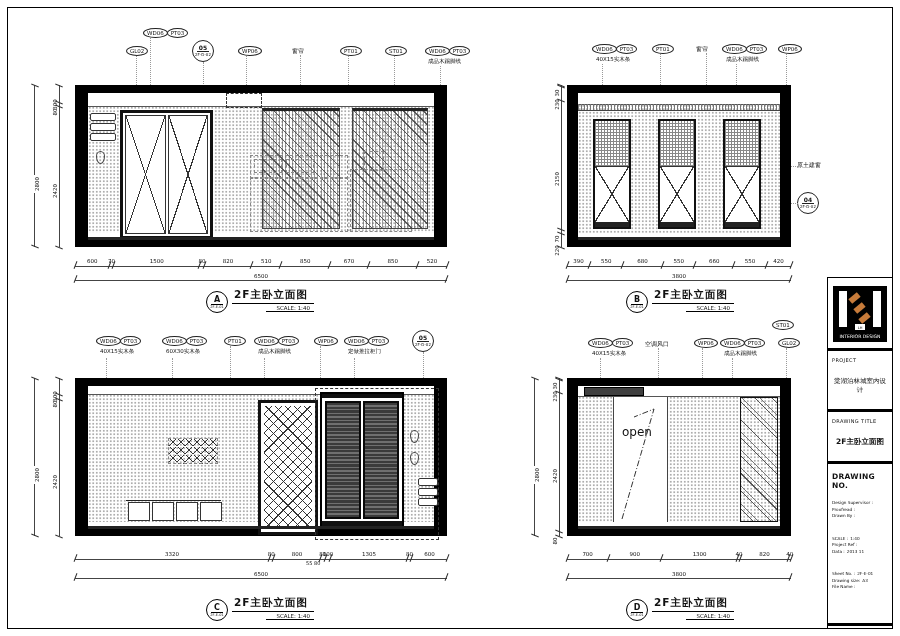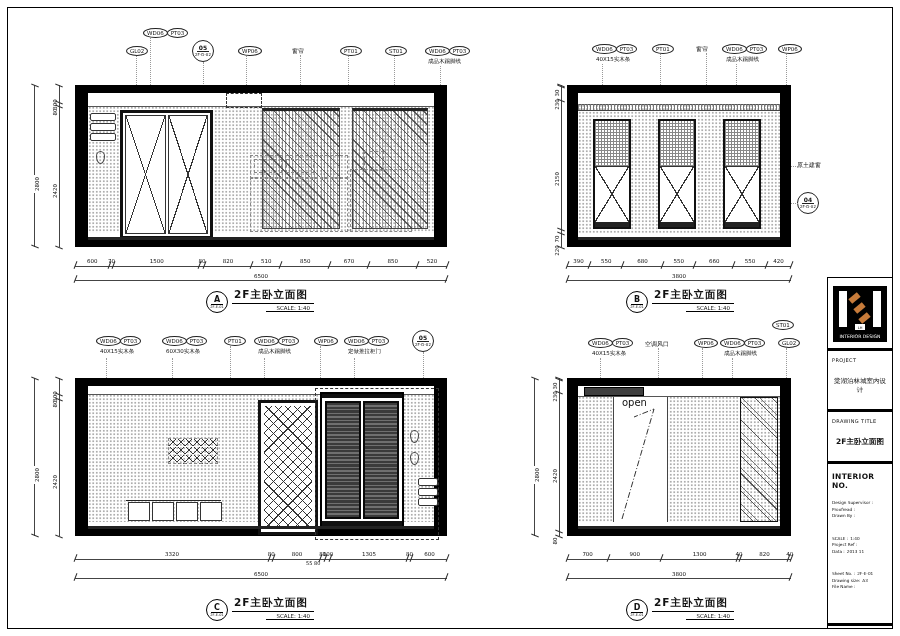--- a/index.html
+++ b/index.html
@@ -467,21 +467,21 @@
     <i class="leader" style="left:786px;top:348px;height:30px"></i>
 
     <div class="frame" style="left:567px;top:378px;width:224px;height:158px;border-width:8px 11px 7px 11px">
       <div class="abs stipple" style="left:0;top:10px;width:202px;height:126px"></div>
       <div class="abs band" style="left:0;top:0;width:202px;height:10px"></div>
       <div class="abs acvent" style="left:6px;top:1px;width:58px;height:7px"></div>
       <div class="abs" style="left:35px;top:11px;width:53px;height:125px;background:#fff;border-left:1px solid #444;border-right:1px solid #444">
         <svg width="53" height="125" style="position:absolute;inset:0">
           <path d="M8 122 L40 12 L20 20" fill="none" stroke="#333" stroke-width="1" stroke-dasharray="6 2 1 2"></path>
         </svg>
-        <span class="note" style="position:absolute;left:8px;top:0;font-size:10px">open</span>
+        <span class="note" style="position:absolute;left:8px;top:28px;font-size:12px">open</span>
       </div>
       <div class="abs mirror" style="left:162px;top:11px;width:38px;height:125px"></div>
       <div class="abs skirt" style="left:0;bottom:0;width:202px;height:3px"></div>
     </div>
 
     <div class="vtotal" style="left:534px;top:378px;height:158px">
         <span>2800</span>
       </div>
     <div class="vdims" style="left:548px;top:378px;height:158px">
       <div class="vseg" style="flex-grow: 30;">
@@ -547,21 +547,21 @@
       <text x="27" y="42.6" font-size="3.6" fill="#000" text-anchor="middle">LH</text>
       <text x="27" y="51.5" font-size="4.6" fill="#fff" text-anchor="middle">INTERIOR DESIGN</text>
     </svg>
     <div class="tbdiv"></div>
     <div class="tb-label">PROJECT</div>
     <div class="tb-project">棠湖泊林城室内设计</div>
     <div class="tbdiv"></div>
     <div class="tb-label">DRAWING TITLE</div>
     <div class="tb-title">2F主卧立面图</div>
     <div class="tbdiv"></div>
-    <div class="tb-big">INTERIOR NO.</div>
+    <div class="tb-big">DRAWING NO.</div>
     <div class="tb-g">
       <div class="tb-row">
           <em>Design Supervisor :</em>
           <b></b>
         </div>
         <div class="tb-row">
           <em>Proofread :</em>
           <b></b>
         </div>
         <div class="tb-row">

